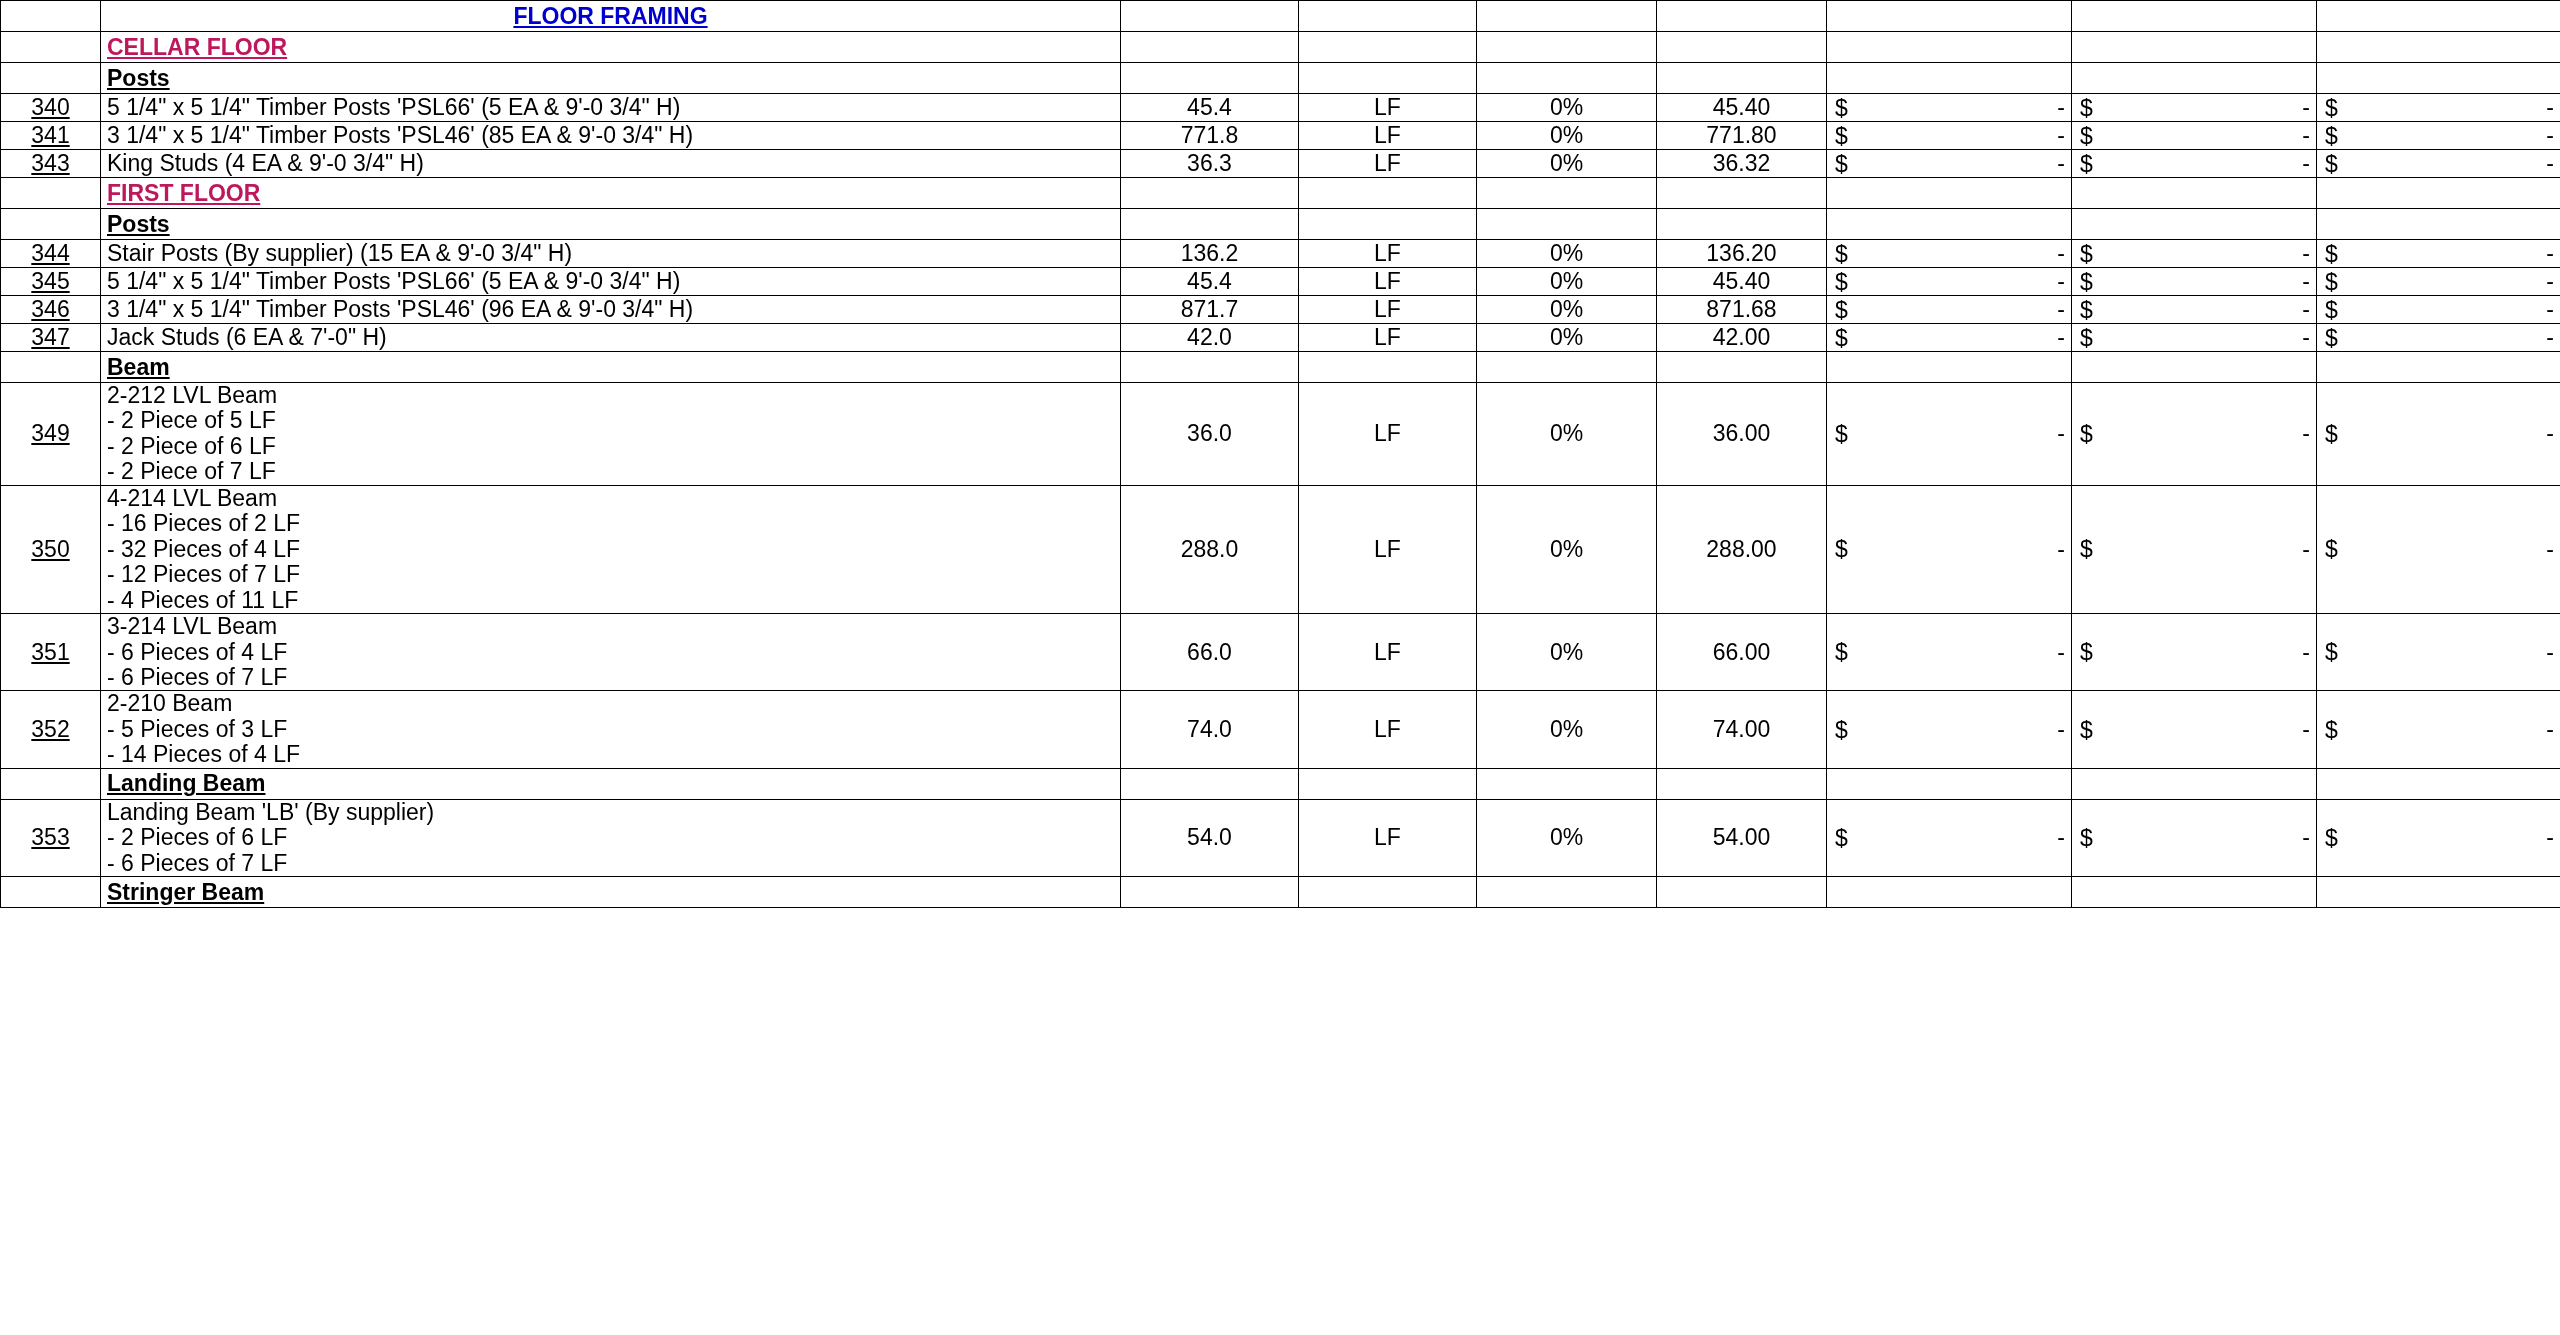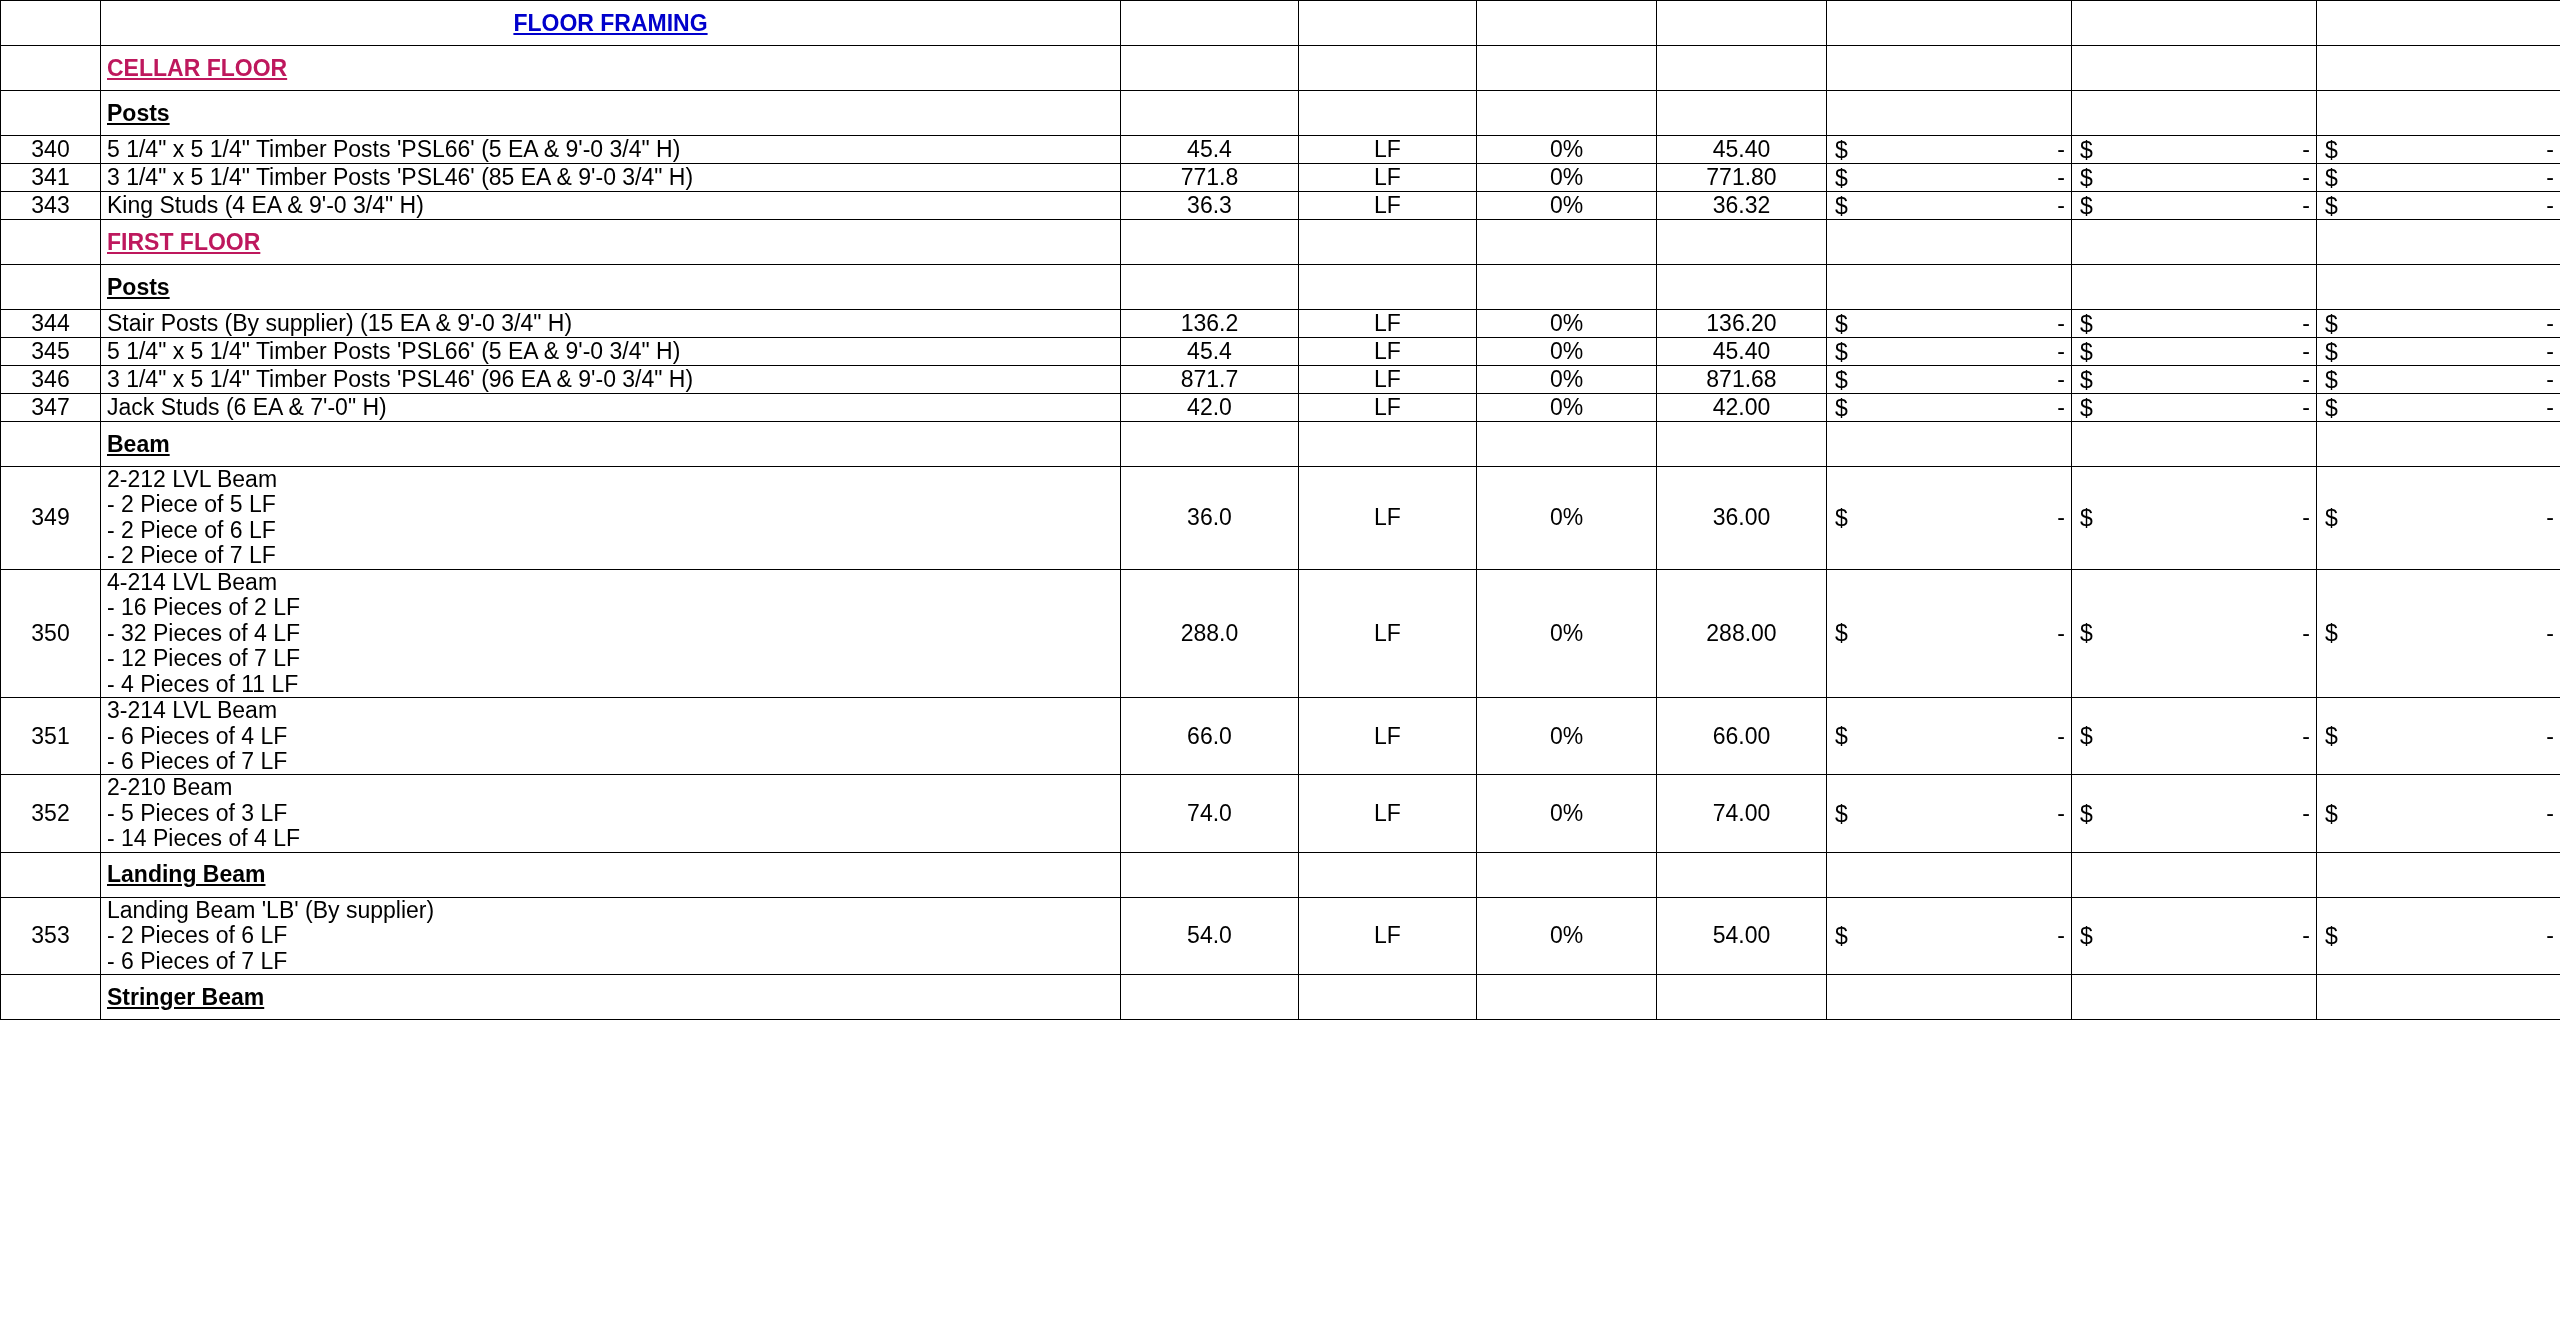--- a/index.html
+++ b/index.html
@@ -31,21 +31,21 @@
   col.c-id    { width: 100px; }
   col.c-desc  { width: 1020px; }
   col.c-qty   { width: 178px; }
   col.c-unit  { width: 178px; }
   col.c-waste { width: 180px; }
   col.c-total { width: 170px; }
   col.c-m1    { width: 245px; }
   col.c-m2    { width: 245px; }
   col.c-m3    { width: 244px; }
 
-  .id        { text-align: center; }
+  .id        { text-align: center; text-decoration: underline; }
   .desc      { text-align: left; }
   .num       { text-align: center; }
   .money     { position: relative; text-align: right; padding-right: 28px; }
   .money .cur{ position: absolute; left: 8px; top: 50%; transform: translateY(-50%); }
 
   .title-blue {
     color: #0000cc;
     font-weight: bold;
     text-decoration: underline;
     text-align: center;
@@ -60,21 +60,21 @@
     font-weight: bold;
     text-decoration: underline;
     text-align: left;
     margin-top: 41px;
   }
   .multi {
     white-space: normal;
     line-height: 1.02;
   }
   .multi .ln { display: block; padding: 1px 0; }
-  .row-h1 { height: 45px; border-radius: 13px; }
+  .row-h1 { height: 31px; border-radius: 13px; }
   .row-h2 { height: 24px; }
 </style>
 </head>
 <body>
 
 <table class="sheet">
   <colgroup>
     <col class="c-id">
       <col class="c-desc">
       <col class="c-qty">

